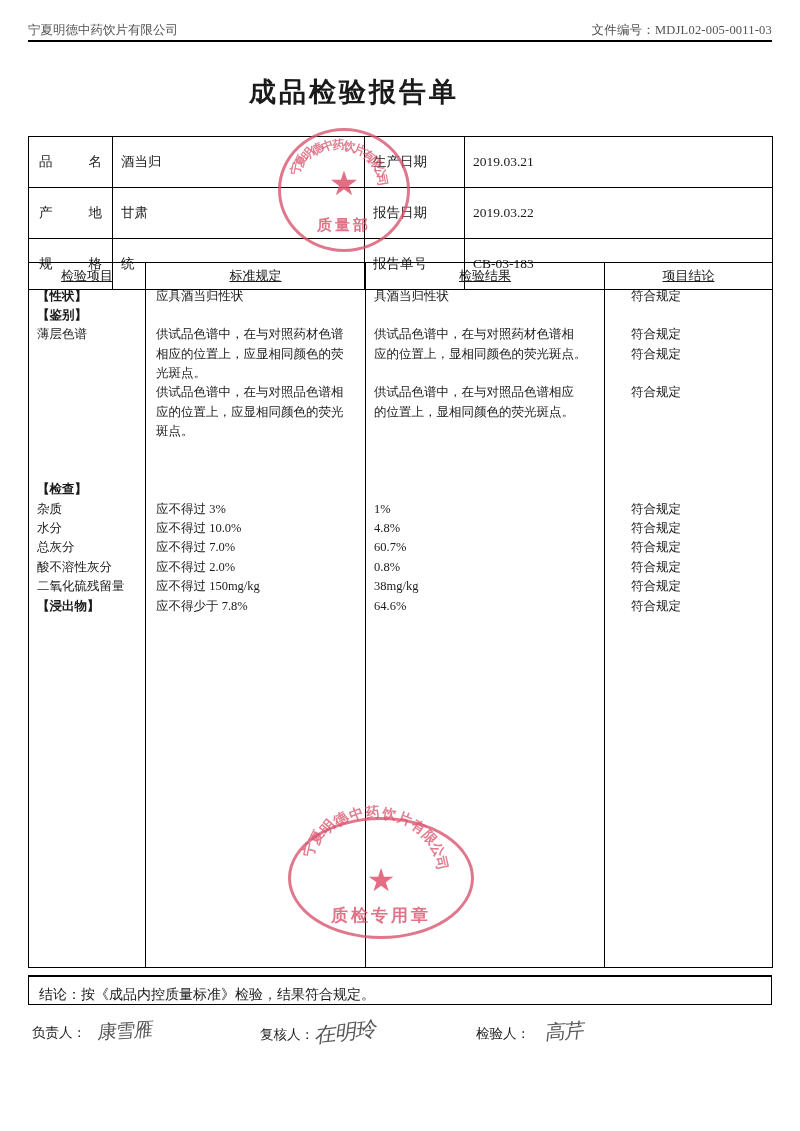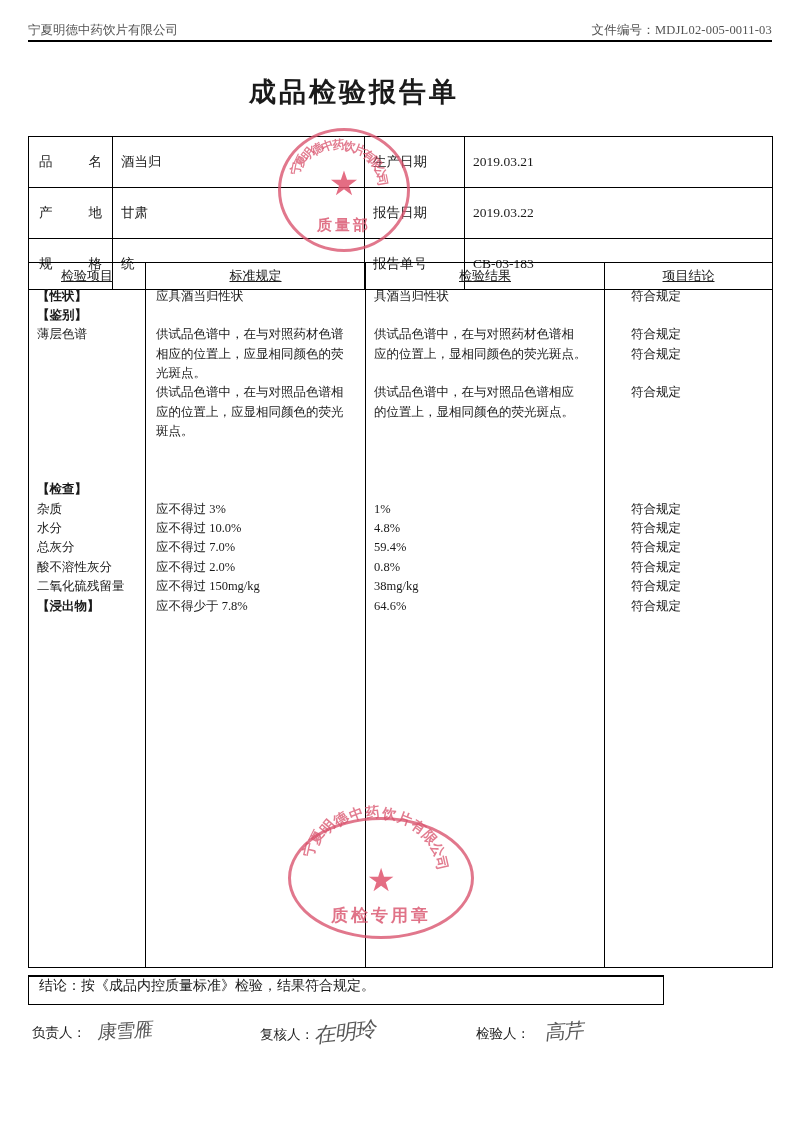--- a/index.html
+++ b/index.html
@@ -122,26 +122,26 @@
   }
 
   .line { display: block; white-space: nowrap; }
   .line.blank { visibility: hidden; }
   .bk { font-weight: 700; }
 
   
   .conclusion {
     position: absolute;
     left: 28px; top: 975px;
-    width: 636px;
+    width: 744px;
     height: 30px;
     border: 1px solid #000;
     border-top: 2px solid #000;
     display: flex;
-    align-items: flex-start;
+    align-items: flex-end;
     padding-left: 10px;
     font-size: 14px;
   }
 
   
   .sign-row {
     position: absolute;
     left: 28px; top: 1012px;
     width: 744px;
     height: 40px;
@@ -314,21 +314,21 @@
           <span class="line">应的位置上，显相同颜色的荧光斑点。</span>
           <span class="line blank">&nbsp;</span>
           <span class="line">供试品色谱中，在与对照品色谱相应</span>
           <span class="line">的位置上，显相同颜色的荧光斑点。</span>
           <span class="line blank">&nbsp;</span>
           <span class="line blank">&nbsp;</span>
           <span class="line blank">&nbsp;</span>
           <span class="line blank">&nbsp;</span>
           <span class="line">1%</span>
           <span class="line">4.8%</span>
-          <span class="line">59.4%</span>
+          <span class="line">60.7%</span>
           <span class="line">0.8%</span>
           <span class="line">38mg/kg</span>
           <span class="line">64.6%</span>
         </td>
 
         <td class="body-cell c-con">
           <span class="line">符合规定</span>
           <span class="line blank">&nbsp;</span>
           <span class="line">符合规定</span>
           <span class="line">符合规定</span>

